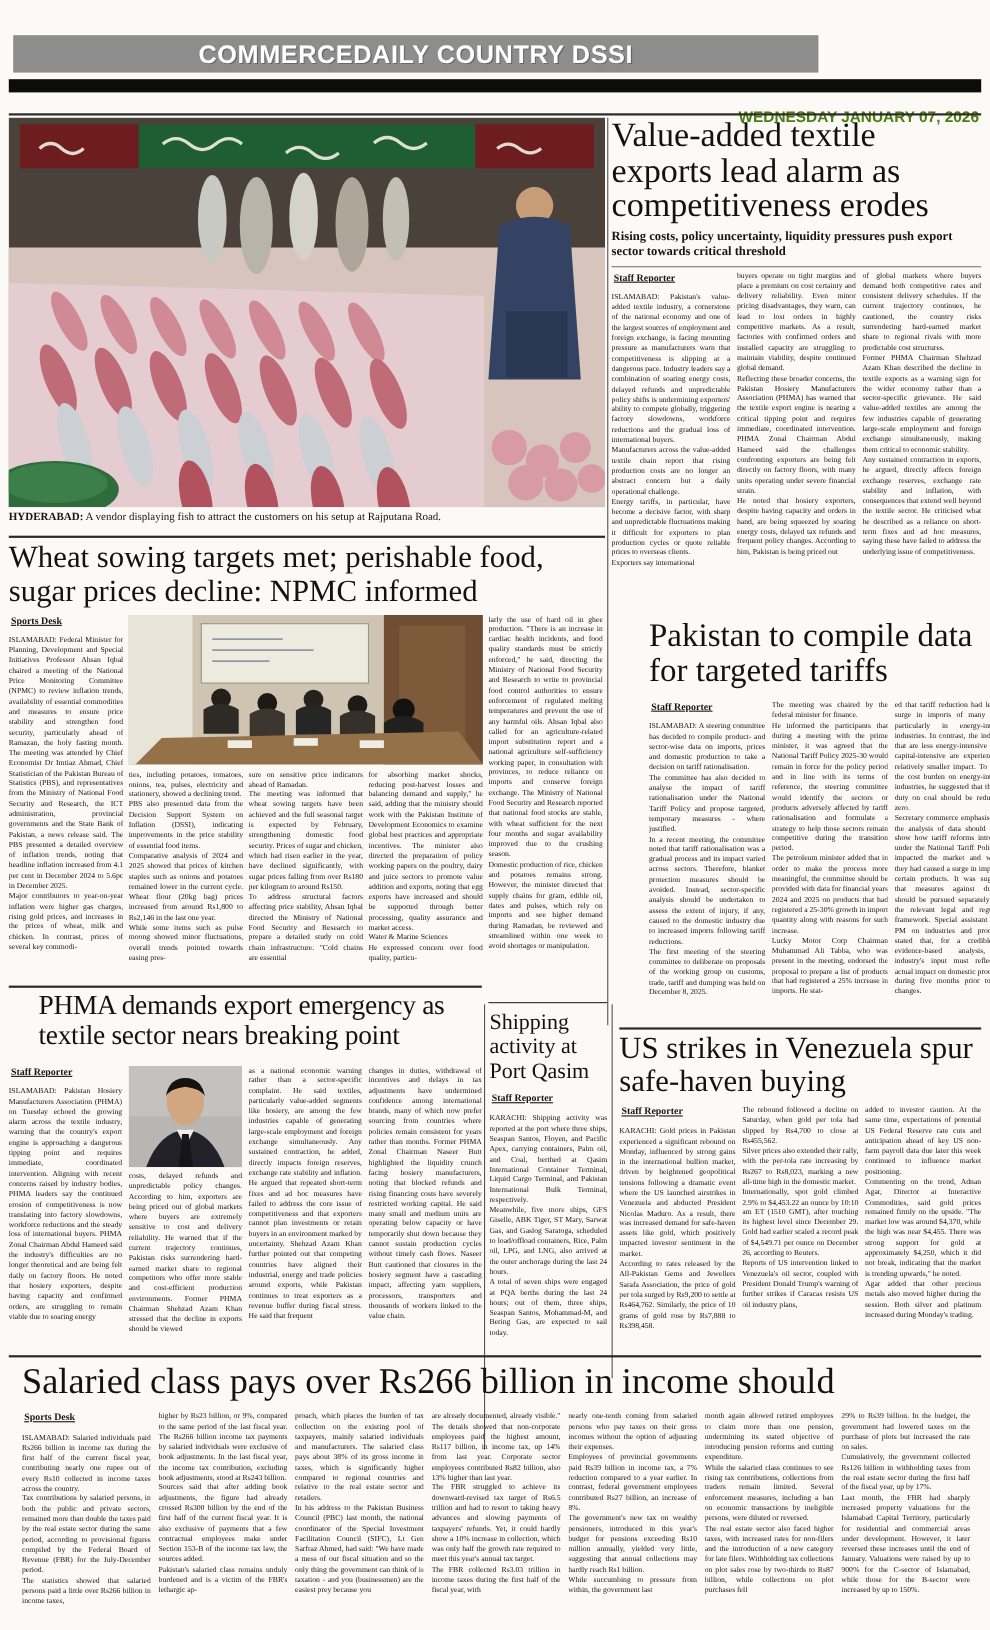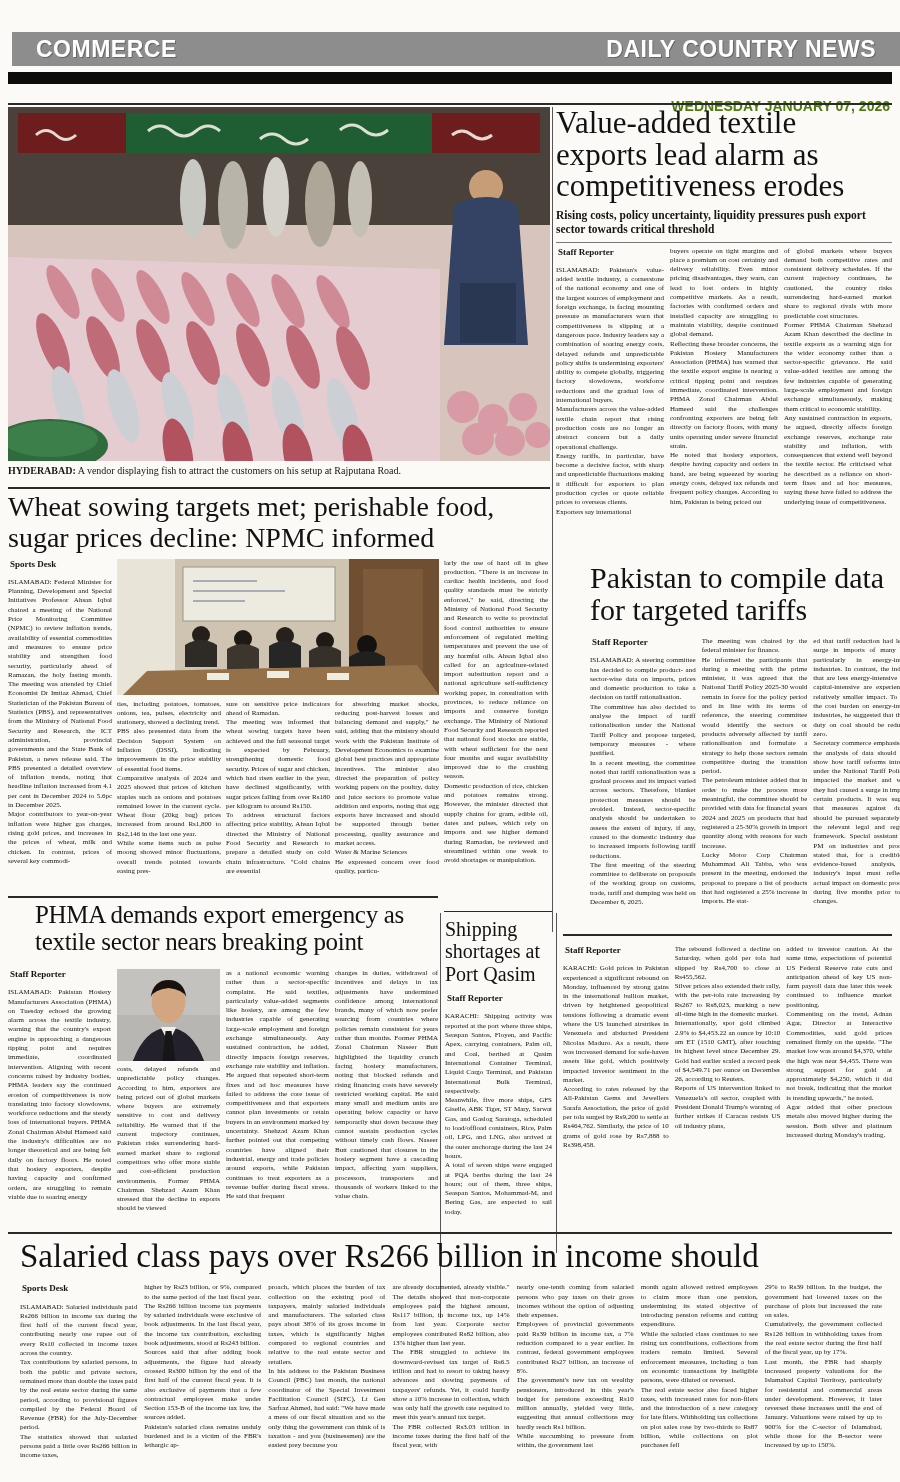--- a/index.html
+++ b/index.html
@@ -1,32 +1,32 @@
 <!DOCTYPE html>
 <html><head>
 <meta charset="utf-8">
 <style>
   *{box-sizing:border-box;}
   html,body{margin:0;padding:0;background:#d8d8d8;}
   .page{position:relative;width:900px;height:1482px;margin:0 auto;background:#fbfaf7;
         font-family:"Liberation Serif",serif;color:#171513;overflow:hidden;}
   .abs{position:absolute;}
   
-  .bar-gray{left:12px;top:32px;width:888px;height:34px;background:#8d8d8d;color:#fff;
+  .bar-gray{left:12px;top:32px;width:732px;height:34px;background:#8d8d8d;color:#fff;
             font-family:"Liberation Sans",sans-serif;font-weight:bold;font-size:23px;
-            display:flex;justify-content:space-between;align-items:center;padding:0 24px;
+            display:flex;justify-content:center;align-items:center;padding:0 24px;
             text-shadow:1px 1px 0 #666;letter-spacing:.5px;}
   .bar-black{left:8px;top:72px;width:884px;height:12px;background:#0c0c0c;}
   .dateline{right:10px;top:98px;font-family:Liberation Sans, sans-serif;font-weight:bold;font-size:14px;color:#4d7c0f;}
   .rule{background:#2a2a2a;height:2px;}
   .vrule{background:#555;width:1px;}
   
   .hl{margin:0;font-weight:normal;color:#121212;}
   .subhead{margin:6px 0 0 0;font-weight:bold;font-size:11.5px;line-height:1.25;}
-  .byline{display:block;font-weight:bold;font-size:9px;margin:1px 0 9px 2px;}
+  .byline{display:block;font-weight:bold;font-size:9px;text-decoration:underline;margin:1px 0 9px 2px;}
   .cols{display:flex;gap:6px;overflow:hidden;}
   .coltext{flex:1;font-size:7px;line-height:9.3px;text-align:justify;overflow:hidden;}
   .txt{display:block;white-space:pre-line;}
   .caption{font-size:10px;margin:0;}
   figure{margin:0;padding:0;}
   figure svg{display:block;width:100%;height:100%;}
   .subrule{height:1px;background:#777;margin:5px 0 4px 0;}
   
   .photo-fish{left:8px;top:107px;width:542px;height:354px;background:#b9a79b;}
   .cap-fish{left:8px;top:465px;width:542px;}
@@ -64,21 +64,21 @@
   .vr2{left:440px;top:913px;height:405px;}
   .vr3{left:556px;top:913px;height:340px;}
 </style>
 </head>
 <body>
 
 <div class="page">
 
   <div class="abs bar-gray">
     <span>COMMERCE</span>
-    <span>DAILY COUNTRY NEWS</span>
+    <span>DAILY COUNTRY DSSI</span>
   </div>
   <div class="abs bar-black"></div>
   <div class="abs dateline">WEDNESDAY JANUARY 07, 2026</div>
   <div class="abs rule" style="left:8px;top:103px;width:884px;"></div>
 
   <figure class="abs photo-fish">
     <svg viewBox="0 0 542 354" preserveAspectRatio="none">
       <rect width="542" height="354" fill="#4a423a"></rect>
       <rect x="0" y="118" width="542" height="236" fill="#d6c4bd"></rect>
 
@@ -306,31 +306,32 @@
           <span class="txt">as a national economic warning rather than a sector-specific complaint. He said textiles, particularly value-added segments like hosiery, are among the few industries capable of generating large-scale employment and foreign exchange simultaneously. Any sustained contraction, he added, directly impacts foreign reserves, exchange rate stability and inflation. He argued that repeated short-term fixes and ad hoc measures have failed to address the core issue of competitiveness and that exporters cannot plan investments or retain buyers in an environment marked by uncertainty. Shehzad Azam Khan further pointed out that competing countries have aligned their industrial, energy and trade policies around exports, while Pakistan continues to treat exporters as a revenue buffer during fiscal stress. He said that frequent</span>
         </div>
       <div class="coltext">
           <span class="txt">changes in duties, withdrawal of incentives and delays in tax adjustments have undermined confidence among international brands, many of which now prefer sourcing from countries where policies remain consistent for years rather than months. Former PHMA Zonal Chairman Naseer Butt highlighted the liquidity crunch facing hosiery manufacturers, noting that blocked refunds and rising financing costs have severely restricted working capital. He said many small and medium units are operating below capacity or have temporarily shut down because they cannot sustain production cycles without timely cash flows. Naseer Butt cautioned that closures in the hosiery segment have a cascading impact, affecting yarn suppliers, processors, transporters and thousands of workers linked to the value chain.</span>
         </div>
     </div>
   </section>
 
   <div class="abs rule-ship"></div>
   <section class="abs art-ship">
-    <h1 class="hl">Shipping shortages at Port Qasim</h1>
+    <h1 class="hl">Shipping activity at Port Qasim</h1>
     <div class="body">
       <span class="byline">Staff Reporter</span>
       <span class="txt">KARACHI: Shipping activity was reported at the port where three ships, Seaspan Santos, Floyen, and Pacific Apex, carrying containers, Palm oil, and Coal, berthed at Qasim International Container Terminal, Liquid Cargo Terminal, and Pakistan International Bulk Terminal, respectively.
 Meanwhile, five more ships, GFS Giselle, ABK Tiger, ST Mary, Sarwat Gas, and Gaslog Saratoga, scheduled to load/offload containers, Rice, Palm oil, LPG, and LNG, also arrived at the outer anchorage during the last 24 hours.
 A total of seven ships were engaged at PQA berths during the last 24 hours; out of them, three ships, Seaspan Santos, Mohammad-M, and Bering Gas, are expected to sail today.</span>
     </div>
   </section>
 
   <div class="abs rule rule-us"></div>
   <section class="abs art-gold">
+    <h1 class="hl">US strikes in Venezuela spur safe-haven buying</h1>
     <div class="cols">
       <div class="coltext">
         <span class="byline">Staff Reporter</span>
         <span class="txt">KARACHI: Gold prices in Pakistan experienced a significant rebound on Monday, influenced by strong gains in the international bullion market, driven by heightened geopolitical tensions following a dramatic event where the US launched airstrikes in Venezuela and abducted President Nicolas Maduro. As a result, there was increased demand for safe-haven assets like gold, which positively impacted investor sentiment in the market.
 According to rates released by the All-Pakistan Gems and Jewellers Sarafa Association, the price of gold per tola surged by Rs9,200 to settle at Rs464,762. Similarly, the price of 10 grams of gold rose by Rs7,888 to Rs398,458.</span>
       </div>
       <div class="coltext">
           <span class="txt">The rebound followed a decline on Saturday, when gold per tola had slipped by Rs4,700 to close at Rs455,562.
 Silver prices also extended their rally, with the per-tola rate increasing by Rs267 to Rs8,023, marking a new all-time high in the domestic market.
 Internationally, spot gold climbed 2.9% to $4,453.22 an ounce by 10:10 am ET (1510 GMT), after touching its highest level since December 29. Gold had earlier scaled a record peak of $4,549.71 per ounce on December 26, according to Reuters.

